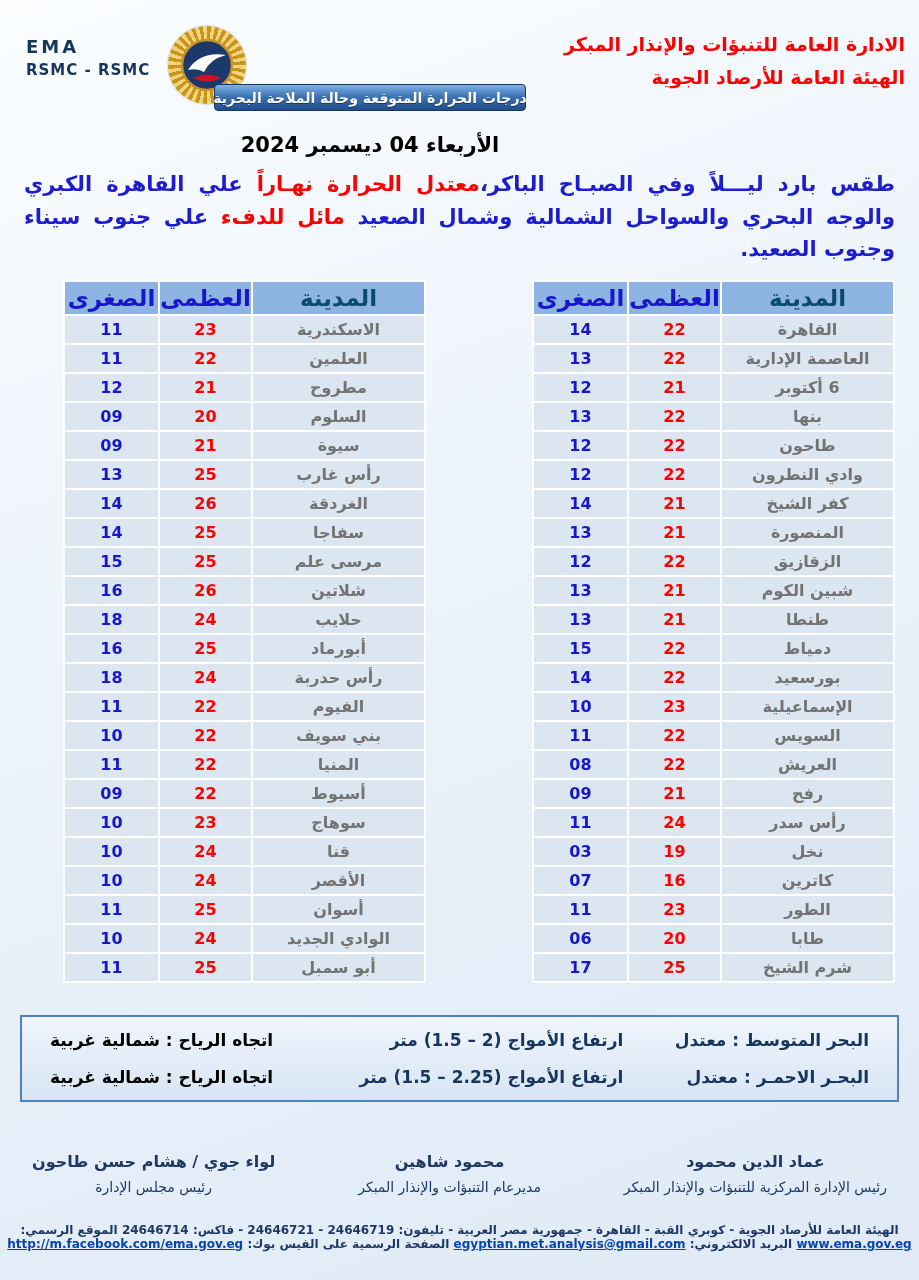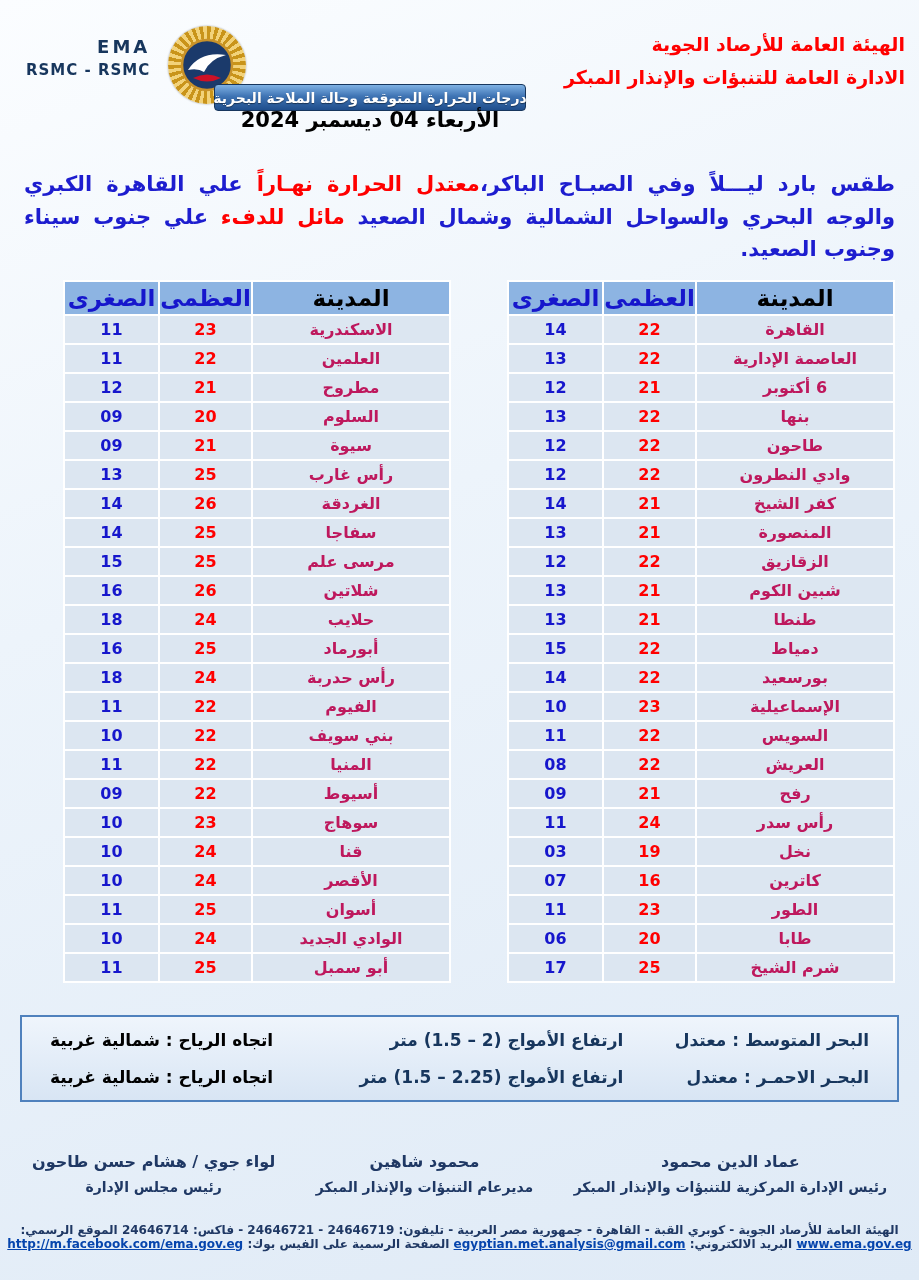--- a/index.html
+++ b/index.html
@@ -8,21 +8,21 @@
     font-family: "DejaVu Sans", sans-serif;
     background: linear-gradient(160deg, #fbfdff 0%, #edf4fb 40%, #dfeaf6 100%);
     overflow: hidden;
   }
   .page { width: 919px; height: 1280px; position: relative; }
 
   
   .header { position: relative; height: 152px; }
   .org-en {
     position: absolute; left: 26px; top: 36px;
-    text-align: right; color: #17365d; font-weight: bold;
+    text-align: left; color: #17365d; font-weight: bold;
   }
   .org-en-1 { font-size: 18px; letter-spacing: 3px; }
   .org-en-2 { font-size: 15px; margin-top: 4px; letter-spacing: 1px; }
 
   .logo {
     position: absolute; left: 168px; top: 26px;
     width: 78px; height: 78px; border-radius: 50%;
     background: repeating-conic-gradient(#c9941a 0deg 6deg, #f2d27a 6deg 12deg);
     display: flex; align-items: center; justify-content: center;
     box-shadow: 0 0 2px rgba(0,0,0,.4);
@@ -31,21 +31,21 @@
   .banner {
     position: absolute; left: 214px; top: 84px; width: 312px; height: 27px;
     background: linear-gradient(180deg, #7fb2e4 0%, #3f74b4 45%, #1f4e8c 100%);
     border: 1px solid #17365d; border-radius: 4px;
     color: #ffffff; font-weight: bold; font-size: 14px;
     display: flex; align-items: center; justify-content: center;
     white-space: nowrap; direction: rtl;
     text-shadow: 0 1px 1px rgba(0,0,0,.45);
   }
   .date {
-    position: absolute; left: 214px; top: 108px; width: 312px;
+    position: absolute; left: 214px; top: 133px; width: 312px;
     text-align: center; font-size: 21px; font-weight: bold; color: #000;
     direction: rtl;
   }
   .org-ar {
     position: absolute; right: 14px; top: 28px;
     direction: rtl; text-align: right;
     color: var(--accent-red, #ff0000);
     font-weight: bold; font-size: 19px; line-height: 1.75;
   }
 
@@ -57,25 +57,25 @@
   }
 
   
   .tables {
     display: flex; direction: rtl; justify-content: space-between;
     padding: 0 24px 0 63px; margin-top: 14px;
   }
   table { border-collapse: collapse; direction: rtl; }
   th, td { border: 2px solid #ffffff; text-align: center; font-weight: bold; }
   th { background: #8db4e2; height: 34px; font-size: 23px; }
-  th.city-h { width: 198px; color: #000000; }
+  th.city-h { width: 173px; color: #0c4a6e; }
   th.max-h  { width: 93px;  color: var(--min-temp, #1616cc); }
   th.min-h  { width: 95px;  color: var(--min-temp, #1616cc); }
   td { background: #dce6f1; height: 29px; font-size: 16px; }
-  td.city { color: #be185d; }
+  td.city { color: #737373; }
   td.max  { color: var(--max-temp, #ff0000); }
   td.min  { color: var(--min-temp, #1616cc); }
 
   
   .marine {
     margin: 32px 20px 0 20px;
     border: 2px solid #4f81bd;
     background: linear-gradient(180deg, #eff5fc 0%, #d8e5f4 100%);
     padding: 13px 28px; direction: rtl;
   }
@@ -88,21 +88,21 @@
   .waves { flex: 0 0 40%; color: #17365d; text-align: right; }
   .wind  { flex: 0 0 30%; color: #000000; text-align: left; }
   .ltr-num { direction: ltr; unicode-bidi: isolate; }
 
   
   .signatures {
     display: flex; direction: rtl; justify-content: space-between;
     margin: 50px 32px 0 32px; text-align: center; color: #1f3864;
   }
   .sig-name  { font-size: 16px; font-weight: bold; }
-  .sig-title { font-size: 14px; font-weight: bold; margin-top: 8px; }
+  .sig-title { font-size: 14px; font-weight: normal; margin-top: 8px; }
 
   
   .footer {
     margin-top: 28px; text-align: center; direction: rtl;
     font-size: 12px; font-weight: bold; color: #1f3864;
   }
   .footer a { color: #0645ad; text-decoration: underline; direction: ltr; unicode-bidi: isolate; }
 </style>
 </head>
 <body>
@@ -120,22 +120,22 @@
         <circle cx="27" cy="27" r="25" fill="#1b3a6b" stroke="#c8922a" stroke-width="2.5"></circle>
         <path d="M8 32 Q20 13 46 17 Q30 21 24 34 Q18 30 8 32 Z" fill="#ffffff"></path>
         <path d="M13 40 Q27 33 41 40 Q27 47 13 40 Z" fill="#ce1126"></path>
       </svg>
     </div>
 
     <div class="banner">درجات الحرارة المتوقعة وحالة الملاحة البحرية</div>
     <div class="date">الأربعاء 04 ديسمبر 2024</div>
 
     <div class="org-ar">
+      <div>الادارة العامة للتنبؤات والإنذار المبكر</div>
       <div>الهيئة العامة للأرصاد الجوية</div>
-      <div>الادارة العامة للتنبؤات والإنذار المبكر</div>
     </div>
   </div>
 
   <p class="intro" id="intro"><span style="color: rgb(29, 29, 207);">طقس بارد ليـــلاً وفي الصبـاح الباكر،</span><span style="color: rgb(255, 0, 0);">معتدل الحرارة نهـاراً </span><span style="color: rgb(29, 29, 207);">علي القاهرة الكبري والوجه البحري والسواحل الشمالية وشمال الصعيد </span><span style="color: rgb(255, 0, 0);">مائل للدفء </span><span style="color: rgb(29, 29, 207);">علي جنوب سيناء وجنوب الصعيد.</span></p>
 
   <div class="tables">
     <table id="table-right">
       <thead>
         <tr>
           <th class="city-h">المدينة</th>

